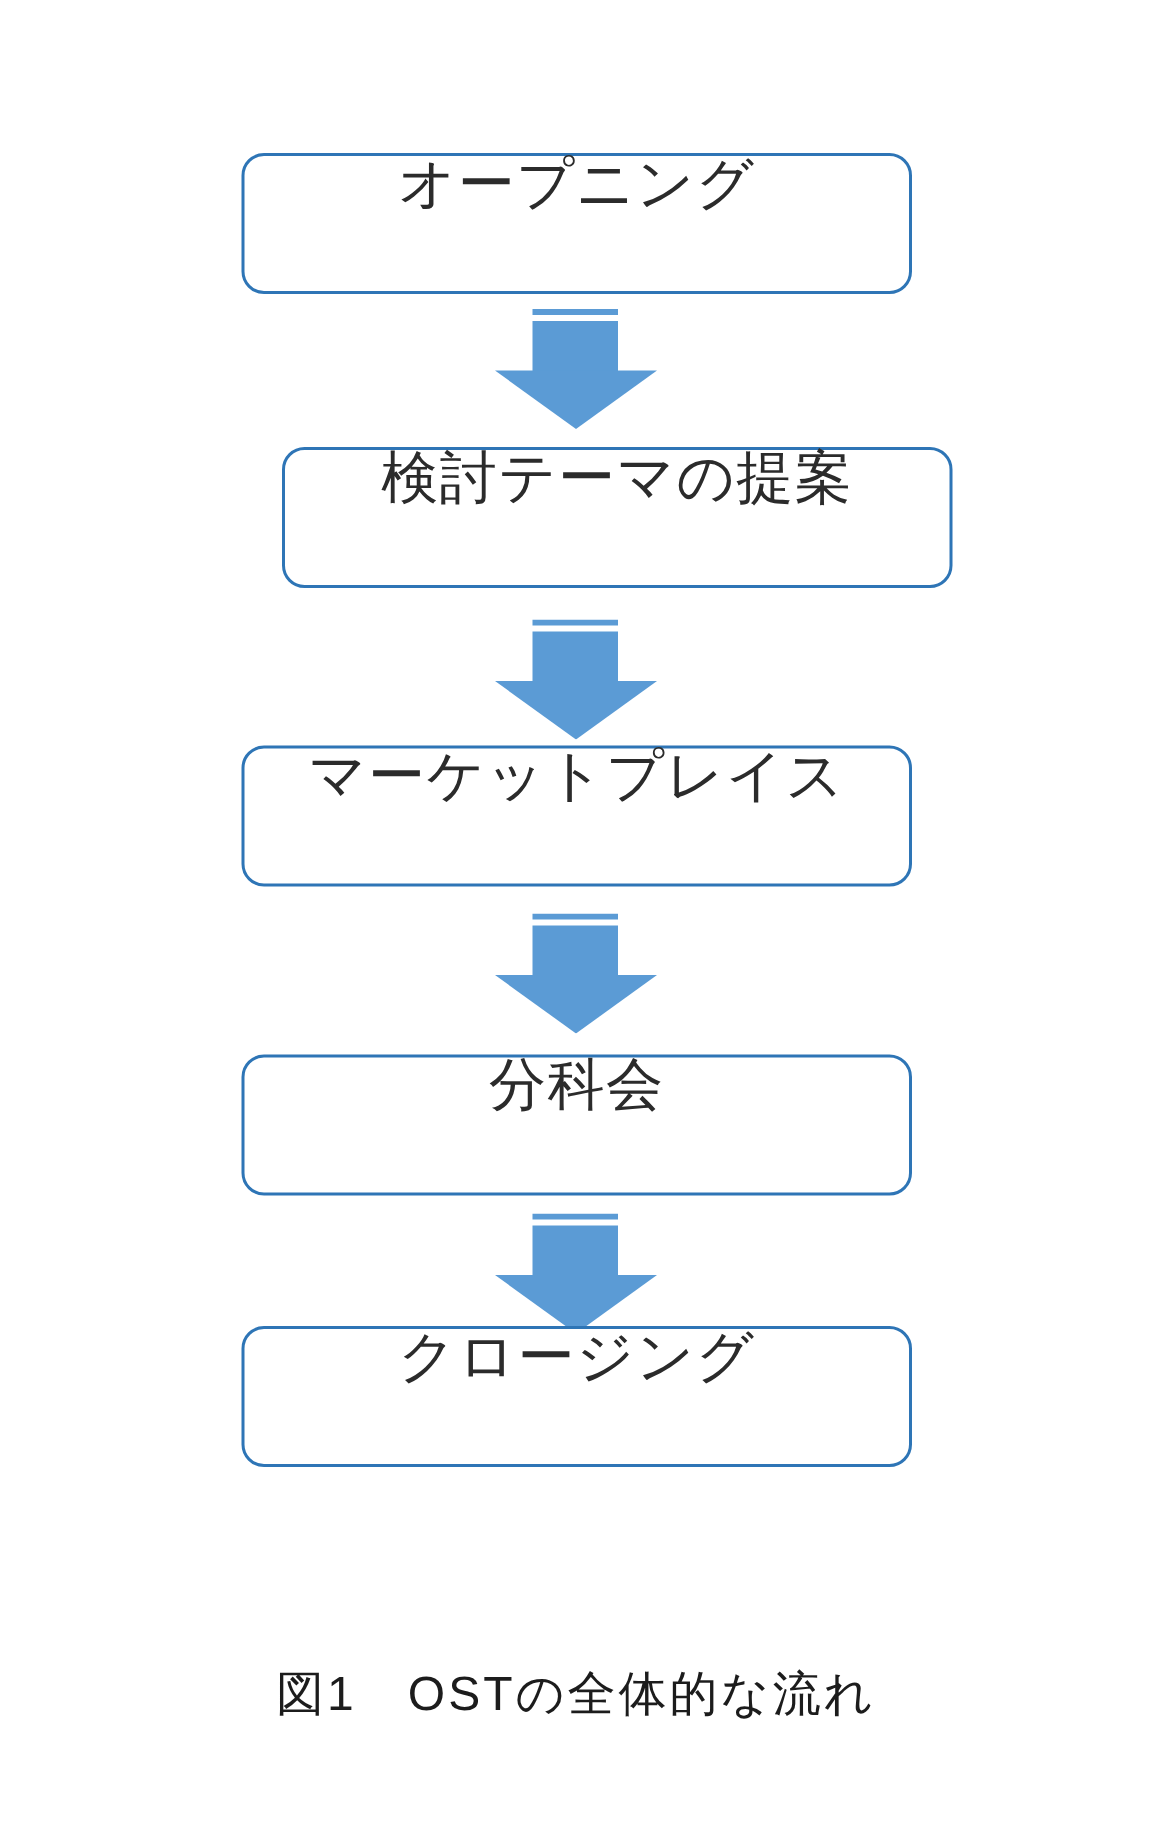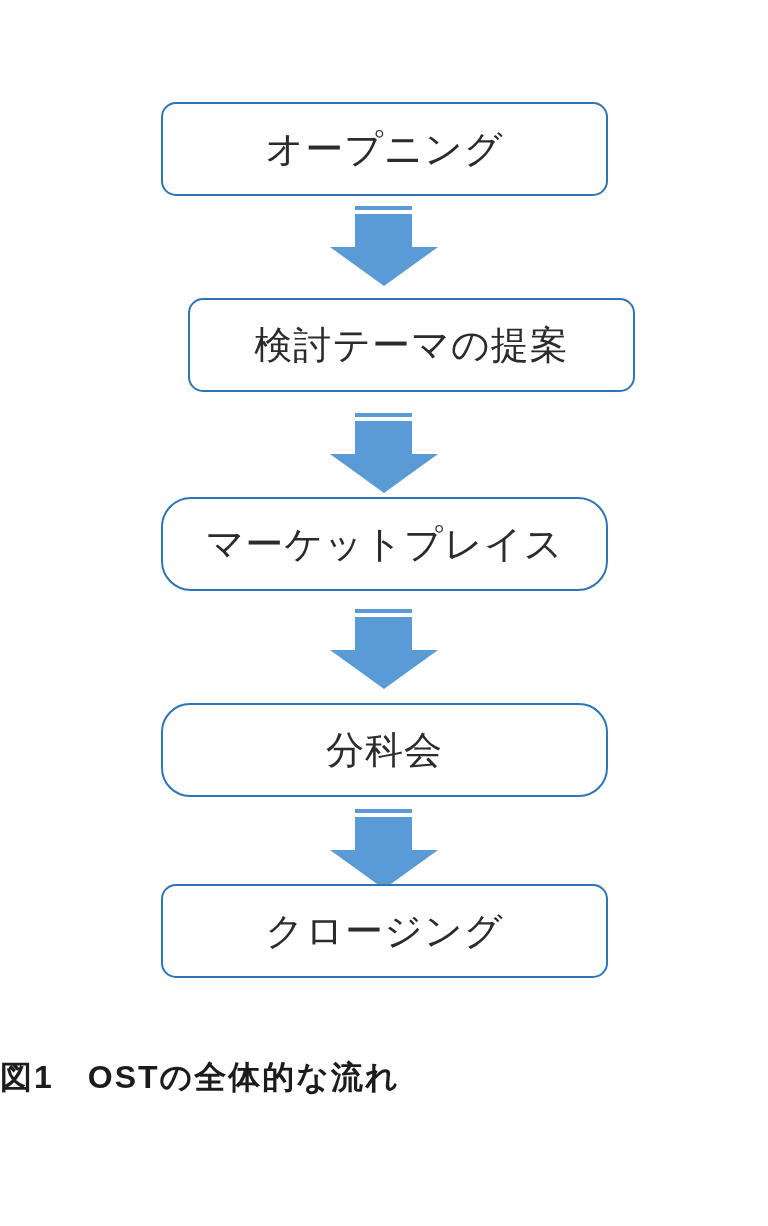--- a/index.html
+++ b/index.html
@@ -25,57 +25,57 @@
   }
   .flow-box {
     position: absolute;
     left: 161px;
     width: 447px;
     height: 94px;
     background: var(--box-fill);
     border: 2px solid var(--box-border);
     border-radius: 15px;
     display: flex;
-    align-items: center;
+    align-items: flex-start;
     justify-content: center;
   }
   .flow-box .label {
     font-size: 38px;
     line-height: 1;
     color: var(--text);
     letter-spacing: 1px;
     white-space: nowrap;
   }
   .box-1 { top: 102px; }
   .box-2 { top: 298px; margin-left: 27px; }
-  .box-3 { top: 497px; border-radius: 30px; }
-  .box-4 { top: 703px; border-radius: 29px; }
+  .box-3 { top: 497px; }
+  .box-4 { top: 703px; }
   .box-5 { top: 884px; }
 
   .down-arrow {
     position: absolute;
     left: 330px;
     width: 108px;
     height: 80px;
     color: var(--arrow-fill);
   }
   .arrow-1 { top: 206px; }
   .arrow-2 { top: 413px; }
   .arrow-3 { top: 609px; }
   .arrow-4 { top: 809px; }
   .down-arrow svg { display: block; width: 100%; height: 100%; }
 
   .caption {
     position: absolute;
-    top: 1056px;
+    top: 1108px;
     left: 0;
     width: 768px;
-    text-align: left;
+    text-align: center;
     font-size: 32px;
-    font-weight: bold;
+    font-weight: normal;
     letter-spacing: 2px;
     color: var(--caption-text);
     white-space: nowrap;
   }
 </style>
 </head>
 <body>
 
 <div class="canvas">
 

